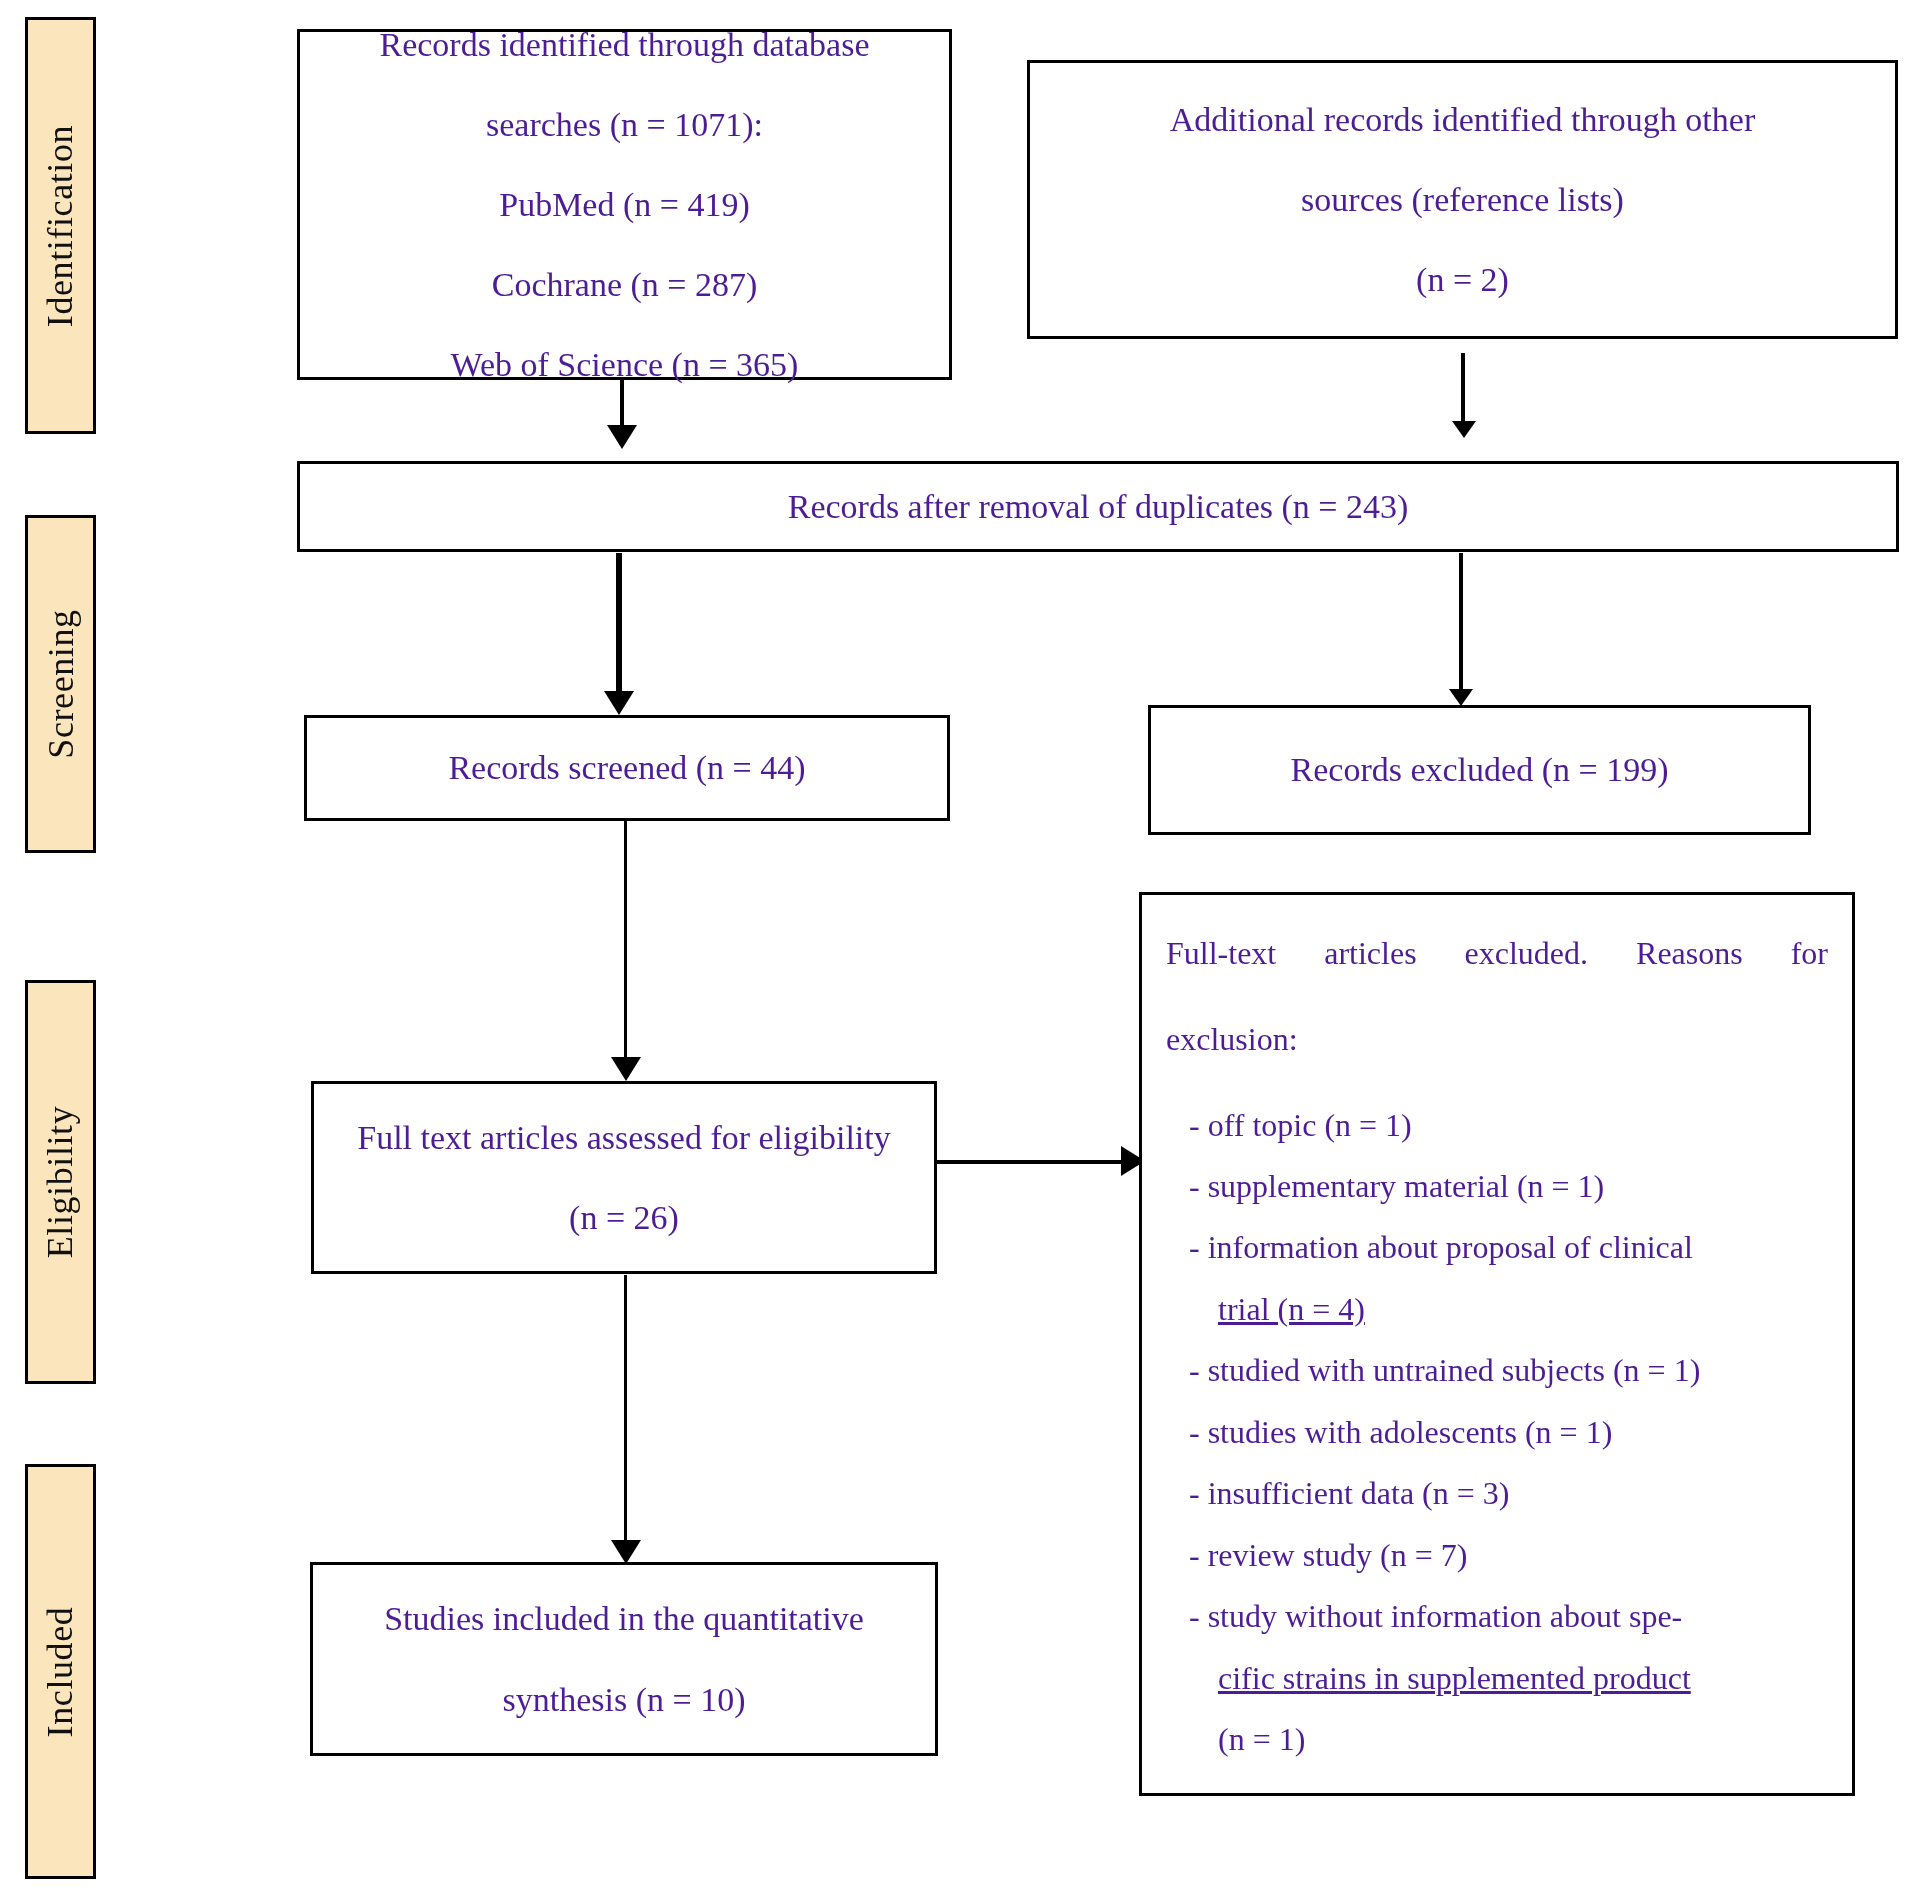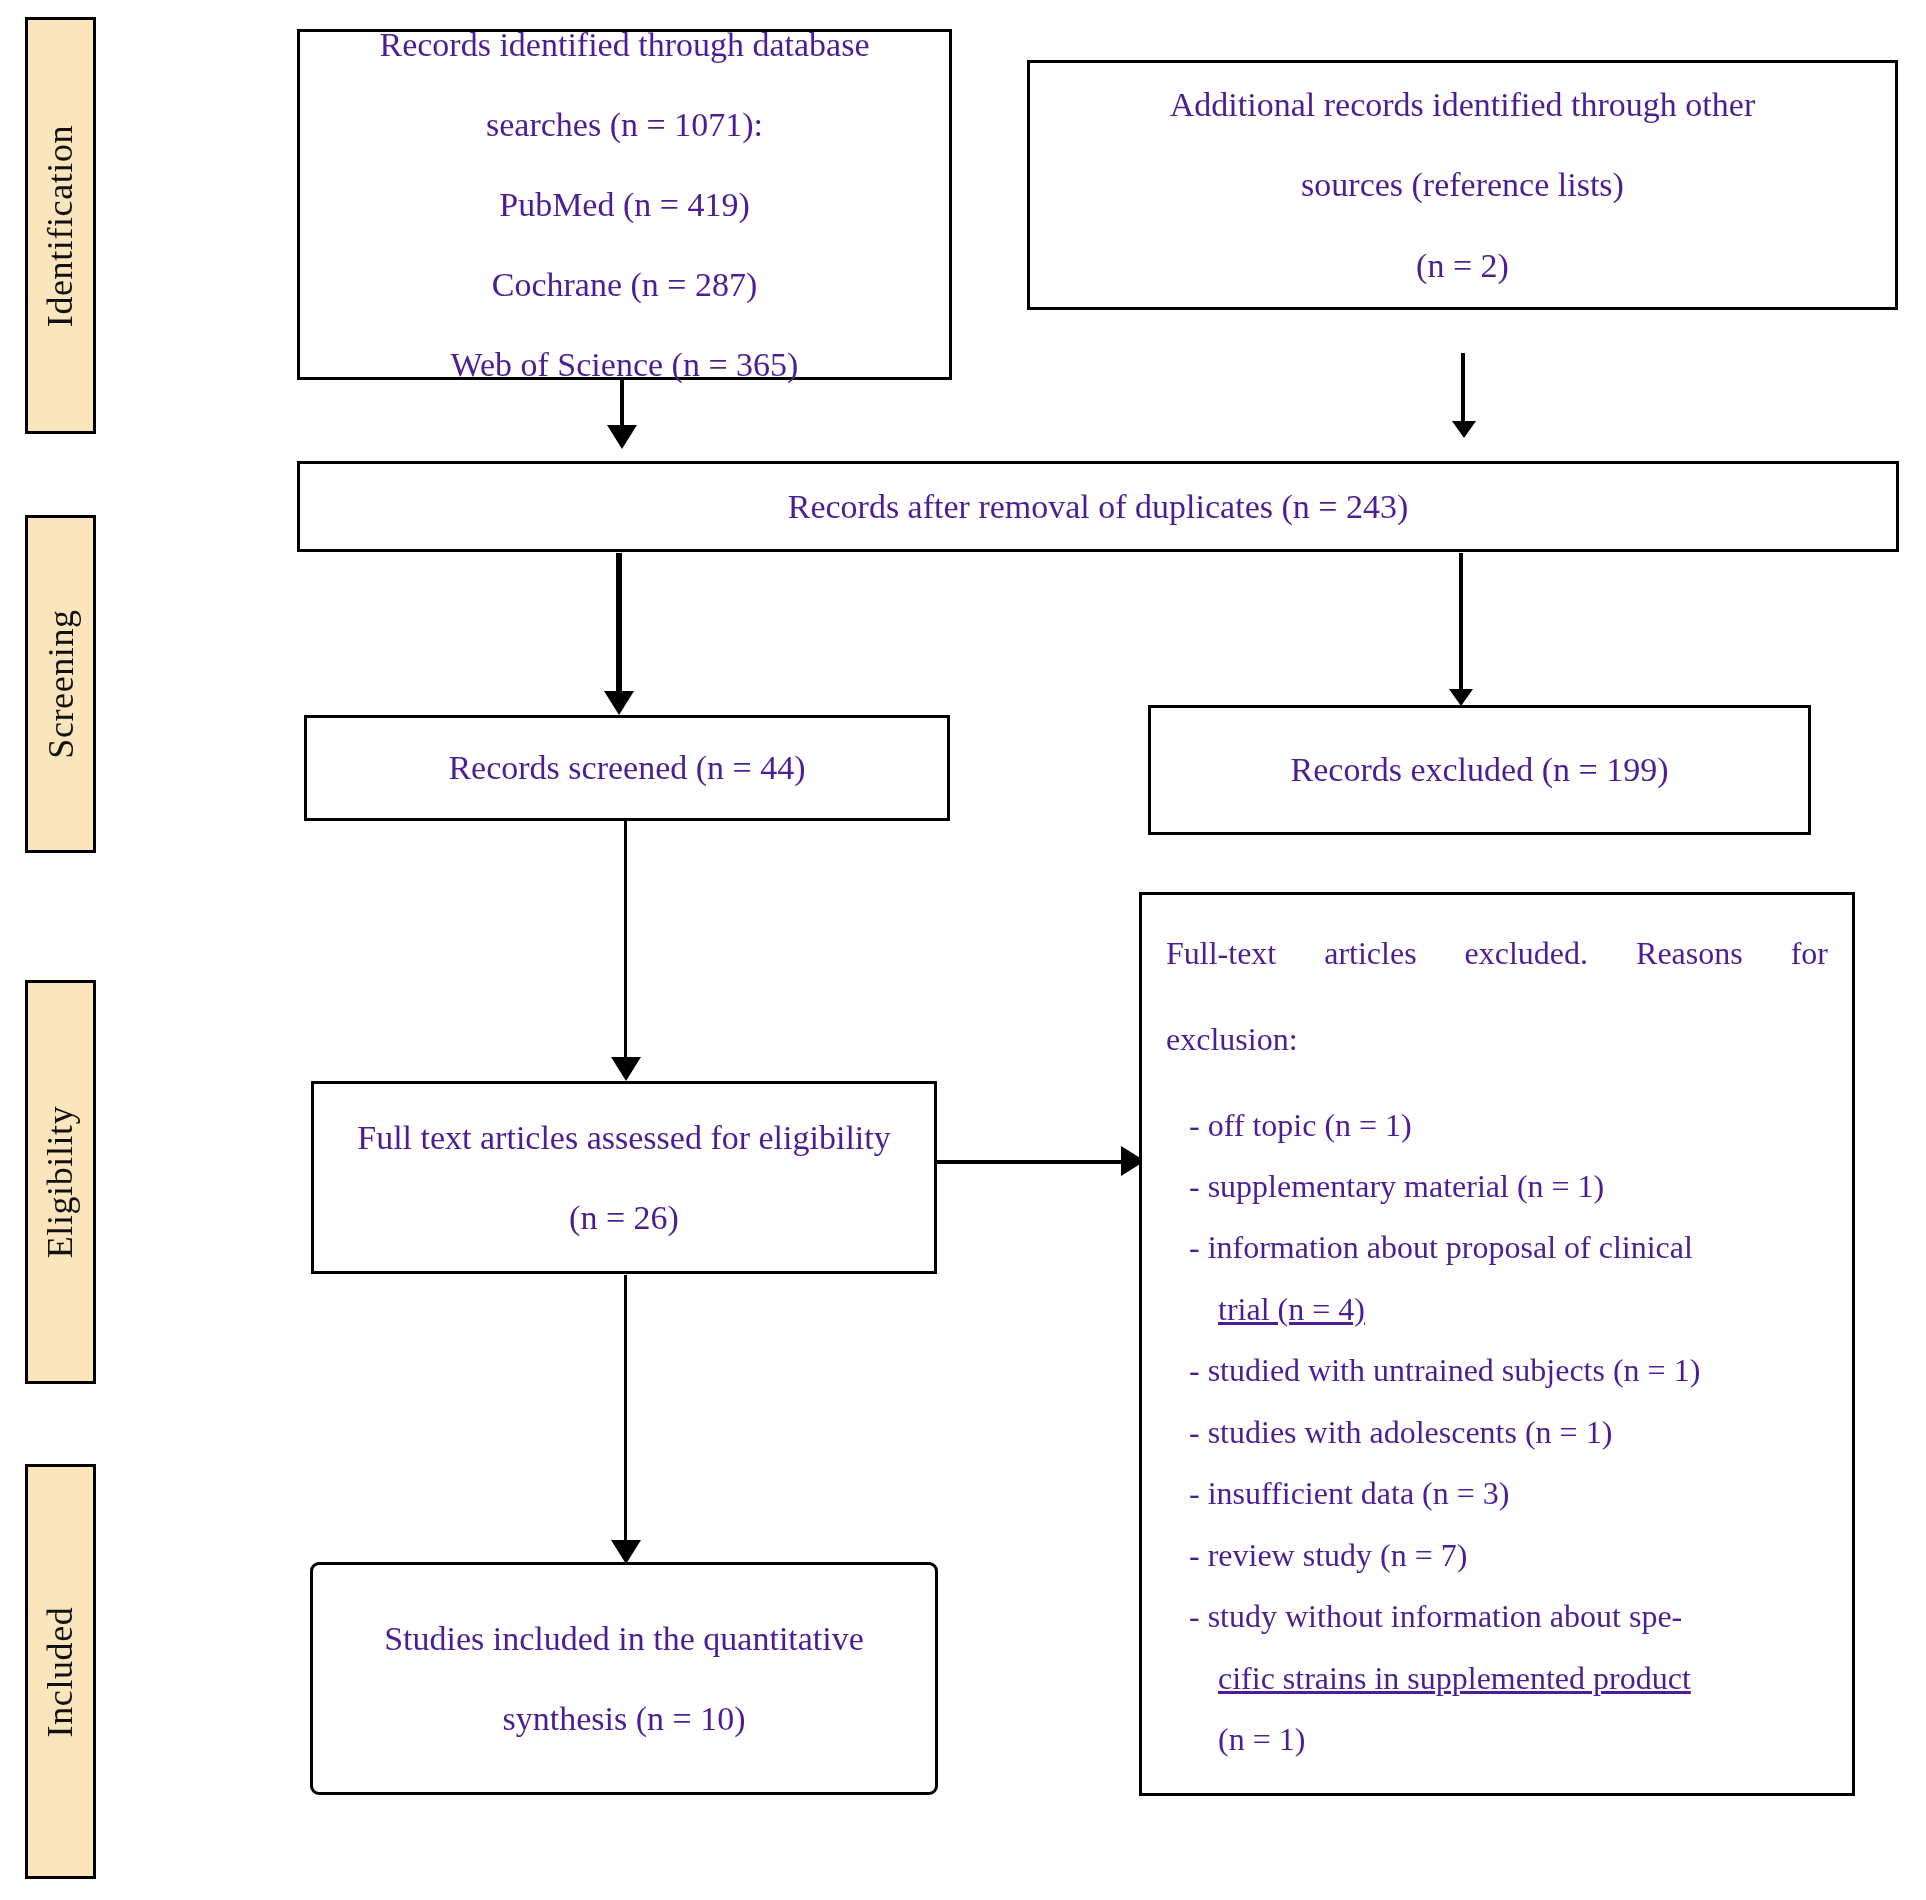--- a/index.html
+++ b/index.html
@@ -142,21 +142,21 @@
   </div>
 
   <div class="flowbox" style="left:297px; top:29px; width:655px; height:351px;">
     <span class="ln">Records identified through database</span>
     <span class="ln">searches (n = 1071):</span>
     <span class="ln">PubMed (n = 419)</span>
     <span class="ln">Cochrane (n = 287)</span>
     <span class="ln">Web of Science (n = 365)</span>
   </div>
 
-  <div class="flowbox" style="left:1027px; top:60px; width:871px; height:250px;">
+  <div class="flowbox" style="left:1027px; top:60px; width:871px; height:279px;">
     <span class="ln">Additional records identified through other</span>
     <span class="ln">sources (reference lists)</span>
     <span class="ln">(n = 2)</span>
   </div>
 
   <div class="vline" style="left:620px; top:380px; height:49px;"></div>
   <div class="arrow-down" style="left:607px; top:425px;"></div>
 
   <div class="vline" style="left:1461px; top:353px; height:71px;"></div>
   <div class="arrow-down small" style="left:1452px; top:421px;"></div>
@@ -222,19 +222,19 @@
       <li>
         <span>- study without information about spe-</span>
         <span class="cont">cific strains in supplemented product</span>
       </li>
       <li style="text-indent:0; padding-left:52px;">
         <span>(n = 1)</span>
       </li>
     </ul>
   </div>
 
-  <div class="flowbox" style="left:310px; top:1562px; width:628px; height:233px;border-radius:9px;">
+  <div class="flowbox" style="left:310px; top:1562px; width:628px; height:194px;">
     <span class="ln">Studies included in the quantitative</span>
     <span class="ln">synthesis (n = 10)</span>
   </div>
 
 </div>
 
 
 </body></html>

